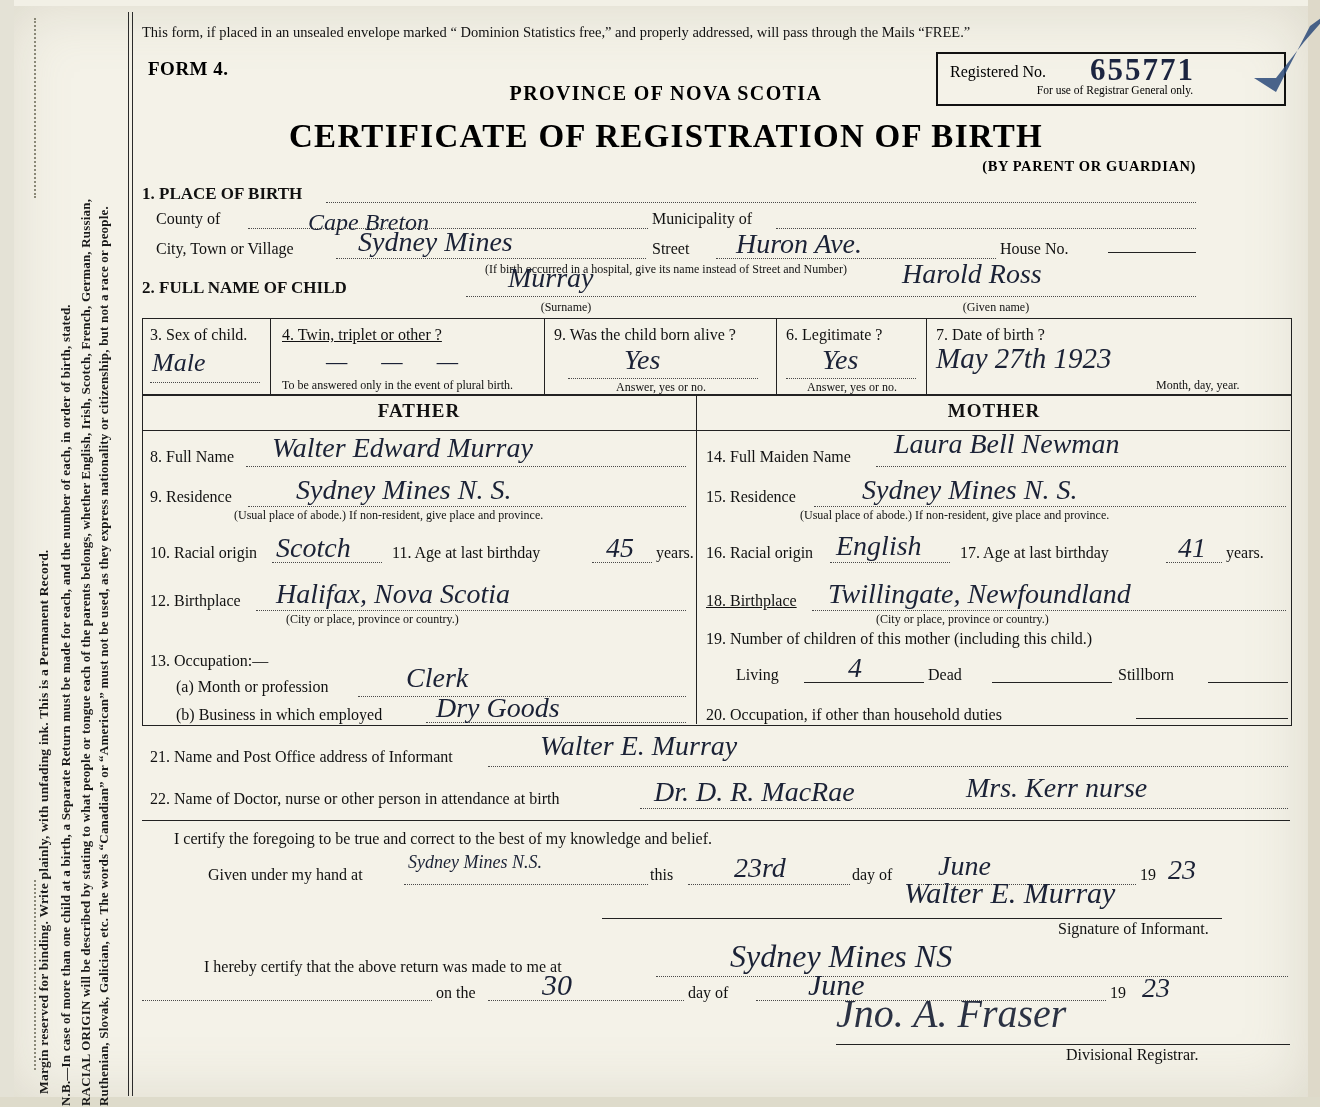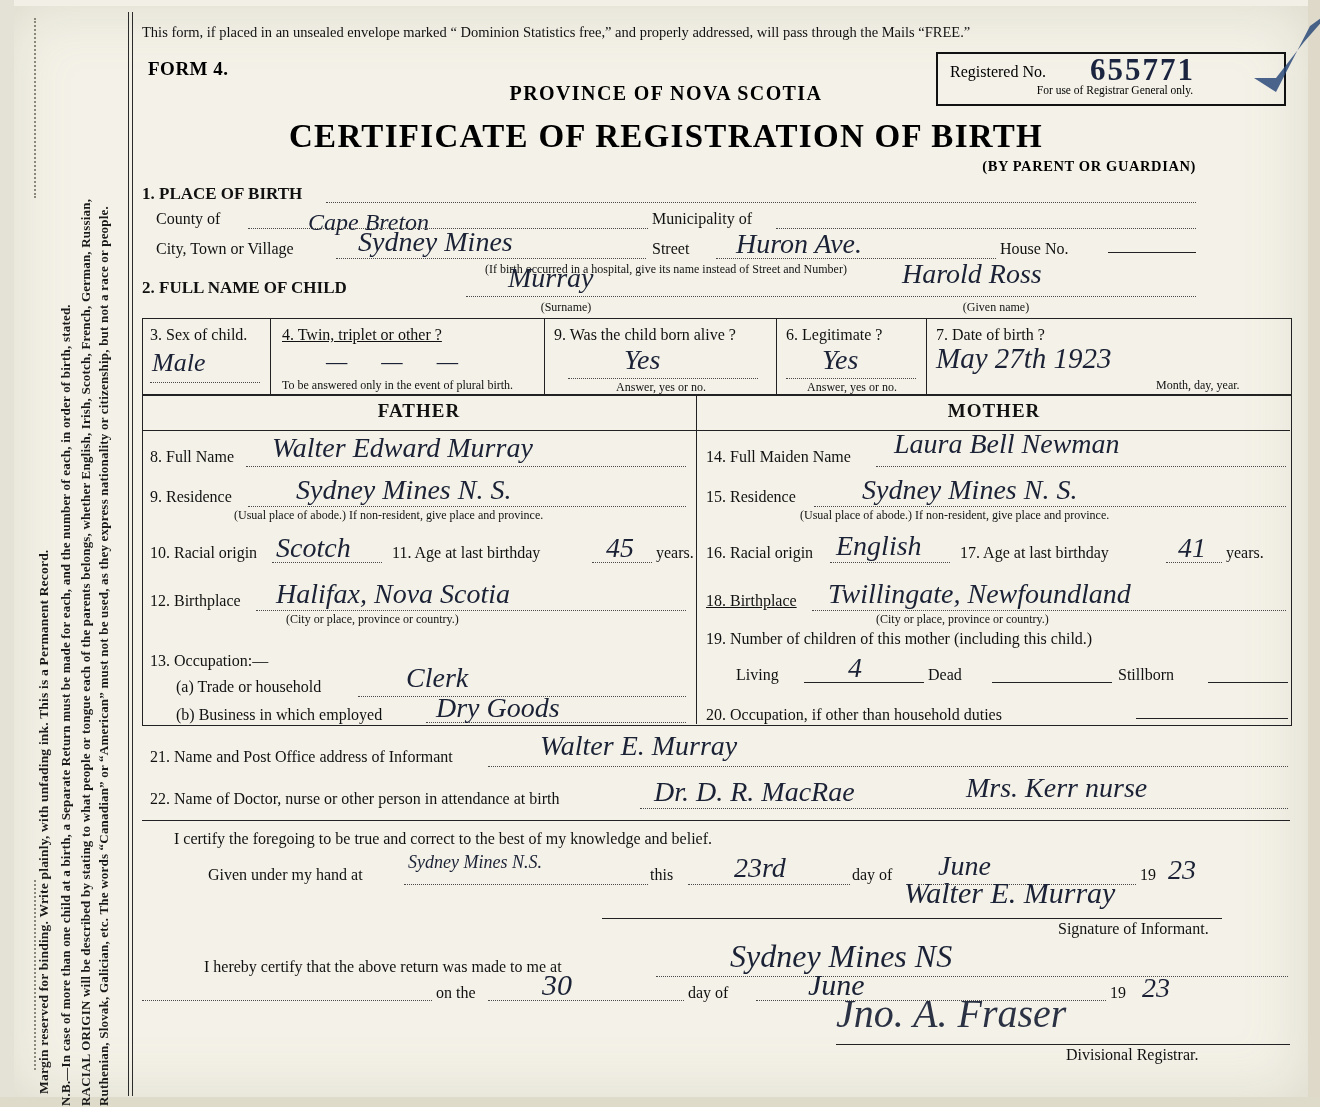--- a/index.html
+++ b/index.html
@@ -205,21 +205,21 @@
     <div class="hand" style="position:absolute;left:470px;top:532px;font-size:28px;">45</div>
     <div class="dot" style="left:456px;top:562px;width:60px;"></div>
     <div class="lbl" style="left:520px;top:544px;">years.</div>
 
     <div class="lbl" style="left:14px;top:592px;">12.  Birthplace</div>
     <div class="dot" style="left:120px;top:610px;width:430px;"></div>
     <div class="hand" style="position:absolute;left:140px;top:578px;font-size:28px;">Halifax, Nova Scotia</div>
     <div class="lbl sm" style="left:150px;top:612px;">(City or place, province or country.)</div>
 
     <div class="lbl" style="left:14px;top:652px;">13.  Occupation:—</div>
-    <div class="lbl" style="left:40px;top:678px;">(a)  Trade or household</div>
+    <div class="lbl" style="left:40px;top:678px;">(a)  Month or profession</div>
     <div class="dot" style="left:222px;top:696px;width:328px;"></div>
     <div class="hand" style="position:absolute;left:270px;top:662px;font-size:28px;">Clerk</div>
 
     <div class="lbl" style="left:40px;top:706px;">(b)  Business in which  employed</div>
     <div class="dot" style="left:290px;top:722px;width:260px;"></div>
     <div class="hand" style="position:absolute;left:300px;top:692px;font-size:28px;">Dry Goods</div>
 
     <div class="lbl" style="left:570px;top:448px;">14.  Full Maiden Name</div>
     <div class="dot" style="left:740px;top:466px;width:410px;"></div>
     <div class="hand" style="position:absolute;left:758px;top:428px;font-size:28px;">Laura Bell Newman</div>

